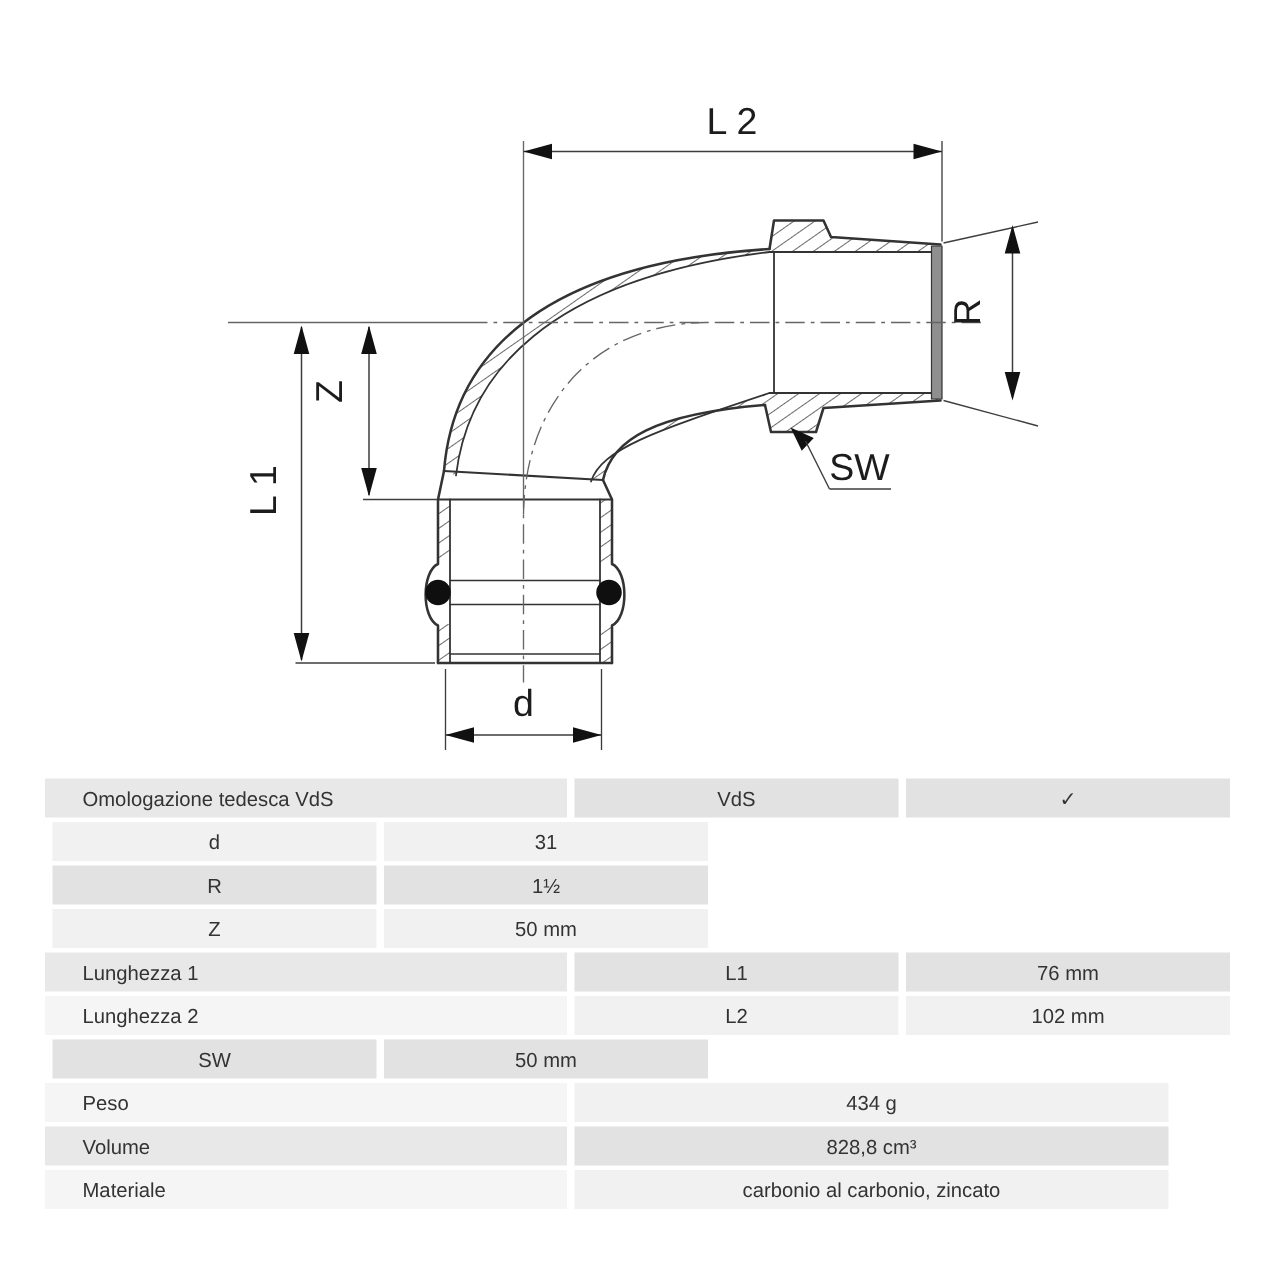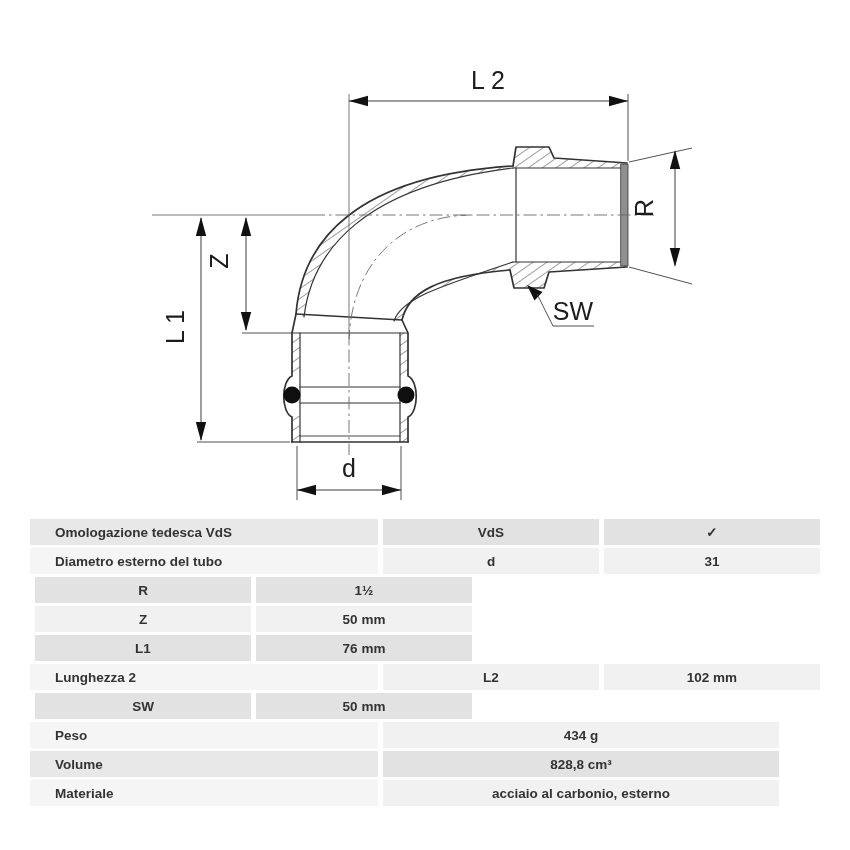--- a/index.html
+++ b/index.html
@@ -1,21 +1,21 @@
 <!DOCTYPE html>
 <html style="--odd-name: #e8e8e8; --odd-mid: #e2e2e2; --even-name: #f5f5f5; --even-mid: #f1f1f1; --txt: #333333;"><head>
 <meta charset="utf-8">
 <style>
   html,body{margin:0;padding:0;background:#ffffff;}
   body{width:850px;height:850px;position:relative;overflow:hidden;
        font-family:"Liberation Sans",sans-serif;}
   .drawing{position:absolute;left:0;top:0;}
   .spec-table{position:absolute;left:30px;top:519px;width:790px;}
   .row{display:flex;height:26px;margin-bottom:3px;}
-  .cell{display:flex;align-items:center;font-size:13.5px;color:var(--txt,#333);font-weight:bold;}
+  .cell{display:flex;align-items:center;font-size:13.5px;color:var(--txt,#333);}
   .c-name{width:348px;padding-left:25px;box-sizing:border-box;}
   .c-sym{width:216px;margin-left:5px;justify-content:center;}
   .c-val{width:216px;margin-left:5px;justify-content:center;}
   .c-merged{width:396px;margin-left:5px;justify-content:center;}
   .row.odd  .c-name{background:var(--odd-name,#e8e8e8);}
   .row.odd  .c-sym,.row.odd .c-val,.row.odd .c-merged{background:var(--odd-mid,#e2e2e2);}
   .row.even .c-name{background:var(--even-name,#f5f5f5);}
   .row.even .c-sym,.row.even .c-val,.row.even .c-merged{background:var(--even-mid,#f1f1f1);}
   text{font-family:"Liberation Sans",sans-serif;fill:#1c1c1c;}
 </style>
@@ -135,33 +135,33 @@
   </g>
 </svg>
 
 <div class="spec-table" id="spec-table">
     <div class="row odd">
       <div class="cell c-name">Omologazione tedesca VdS</div>
       <div class="cell c-sym">VdS</div>
       <div class="cell c-val">✓</div>
     </div>
     <div class="row even">
-      <div class="cell c-name">Diametro esterno del tubo</div>
       <div class="cell c-sym">d</div>
       <div class="cell c-val">31</div>
     </div>
     <div class="row odd">
       <div class="cell c-sym">R</div>
       <div class="cell c-val">1½</div>
     </div>
     <div class="row even">
       <div class="cell c-sym">Z</div>
       <div class="cell c-val">50 mm</div>
     </div>
     <div class="row odd">
+      <div class="cell c-name">Lunghezza 1</div>
       <div class="cell c-sym">L1</div>
       <div class="cell c-val">76 mm</div>
     </div>
     <div class="row even">
       <div class="cell c-name">Lunghezza 2</div>
       <div class="cell c-sym">L2</div>
       <div class="cell c-val">102 mm</div>
     </div>
     <div class="row odd">
       <div class="cell c-sym">SW</div>
@@ -170,15 +170,15 @@
     <div class="row even">
       <div class="cell c-name">Peso</div>
       <div class="cell c-merged">434 g</div>
     </div>
     <div class="row odd">
       <div class="cell c-name">Volume</div>
       <div class="cell c-merged">828,8 cm³</div>
     </div>
     <div class="row even">
       <div class="cell c-name">Materiale</div>
-      <div class="cell c-merged">acciaio al carbonio, esterno</div>
+      <div class="cell c-merged">carbonio al carbonio, zincato</div>
     </div>
   </div>
 
 </body></html>

